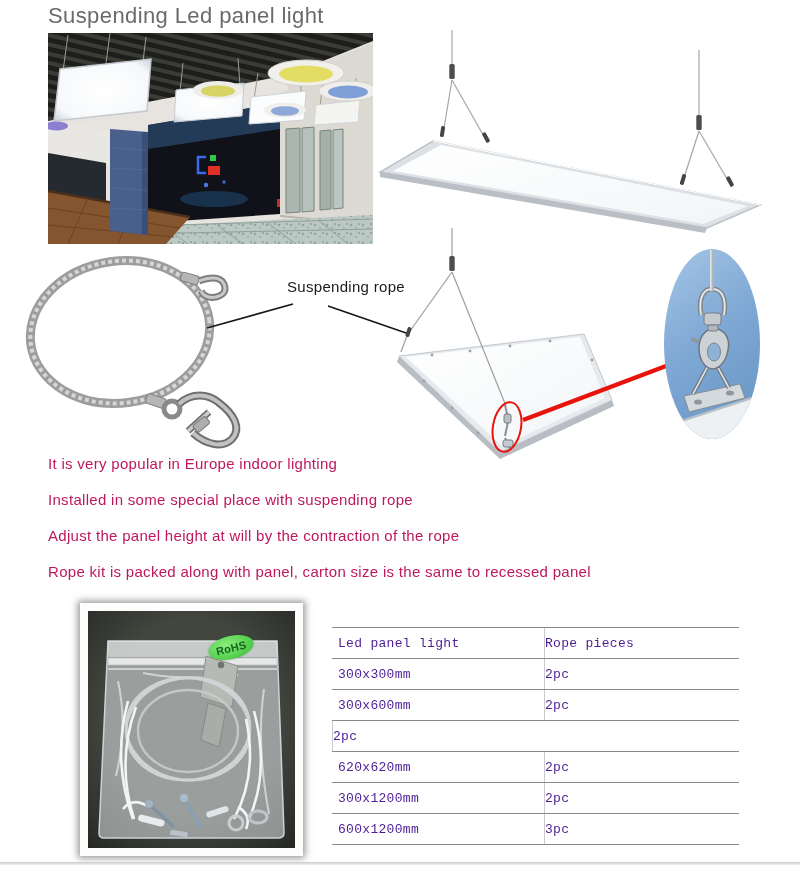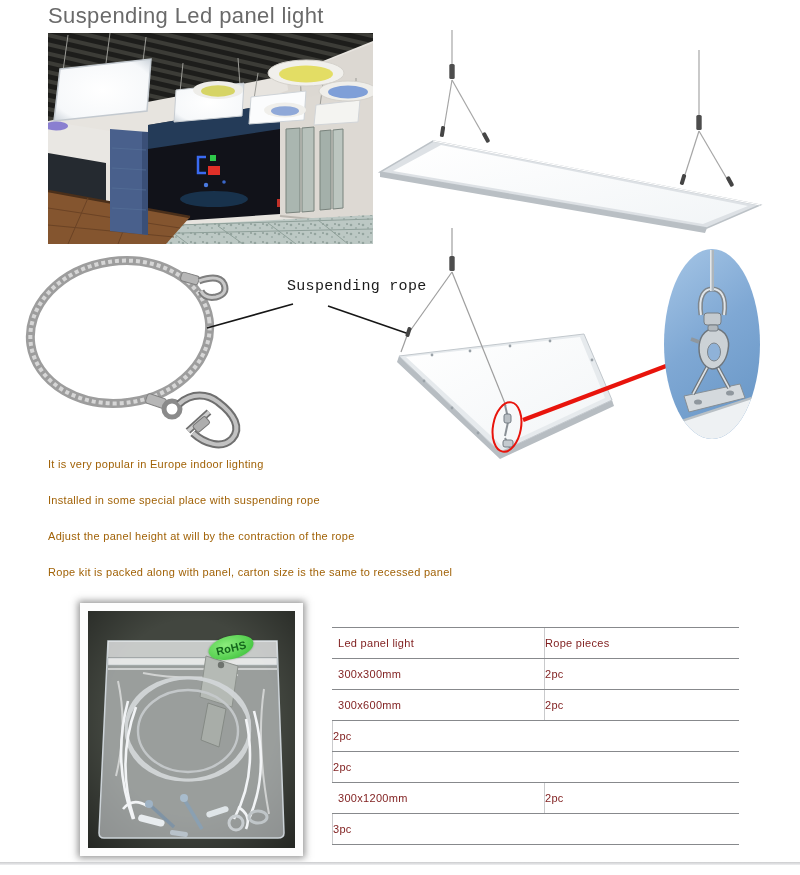--- a/index.html
+++ b/index.html
@@ -11,45 +11,45 @@
   .abs{position:absolute;}
   
   #page-title{
     left:48px;top:3px;font-size:22px;color:#6a6a6a;letter-spacing:.4px;
   }
   
   #showroom-photo{left:48px;top:33px;width:325px;height:211px;}
   #art-overlay{left:0;top:0;width:800px;height:875px;pointer-events:none;}
   
   #rope-label{
-    left:287px;top:278px;font-size:15px;color:#1b1b1b;letter-spacing:.3px;font-family:Liberation Mono, monospace;
+    left:287px;top:278px;font-size:15px;color:#1b1b1b;letter-spacing:.3px;
   }
   
   #features{left:48px;top:453px;width:680px;}
   #features p{
-    margin:0 0 14px 0;font-size:11px;line-height:22px;color:#a16207;letter-spacing:.3px;
+    margin:0 0 14px 0;font-size:15px;line-height:22px;color:#be185d;letter-spacing:.3px;
   }
   
   #rope-kit-photo{
     left:80px;top:603px;width:207px;height:237px;
     border:8px solid #fdfdfd;
     box-shadow:0 0 7px 2px rgba(40,40,40,.5);
     background:#41453f;
   }
   #rohs-sticker{
     left:208px;top:636px;width:46px;height:23px;
     background:radial-gradient(ellipse at 40% 35%, #8bec7c, #4ecb49 70%, #3db83a);
     border-radius:50%;
     transform:rotate(-14deg);
     display:flex;align-items:center;justify-content:center;
     font-size:11px;font-weight:bold;color:#14661c;letter-spacing:.2px;
     box-shadow:0 0 2px rgba(0,60,0,.4);
   }
   
-  #spec-table{left:332px;top:627px;width:407px;color:#7f1d1d;font-size:11px;letter-spacing:.3px;}
+  #spec-table{left:332px;top:627px;width:407px;color:#4c1d95;font-size:13px;letter-spacing:.3px;font-family:Liberation Mono, monospace;}
   .t-row{display:flex;height:30px;border-top:1.5px solid #87898c;align-items:stretch;}
   .t-row:last-child{border-bottom:1.5px solid #87898c;}
   .t-c1{width:206px;padding-left:6px;display:flex;align-items:center;}
   .t-c2{flex:1;border-left:1px solid #c9cacc;display:flex;align-items:center;}
   
   #bottom-separator{
     left:0;top:862px;width:800px;height:3px;
     background:linear-gradient(#cbccce,#efeff1);
   }
 </style>
@@ -384,24 +384,26 @@
     <div class="t-c2">2pc</div>
   </div>
   <div class="t-row">
     <div class="t-c1">300x600mm</div>
     <div class="t-c2">2pc</div>
   </div>
   <div class="t-row">
     <div class="t-c2">2pc</div>
   </div>
   <div class="t-row">
+    <div class="t-c1">620x620mm</div>
     <div class="t-c2">2pc</div>
   </div>
   <div class="t-row">
     <div class="t-c1">300x1200mm</div>
     <div class="t-c2">2pc</div>
   </div>
   <div class="t-row">
+    <div class="t-c1">600x1200mm</div>
     <div class="t-c2">3pc</div>
   </div>
 </div>
 
 <div class="abs" id="bottom-separator"></div>
 
 </body></html>

